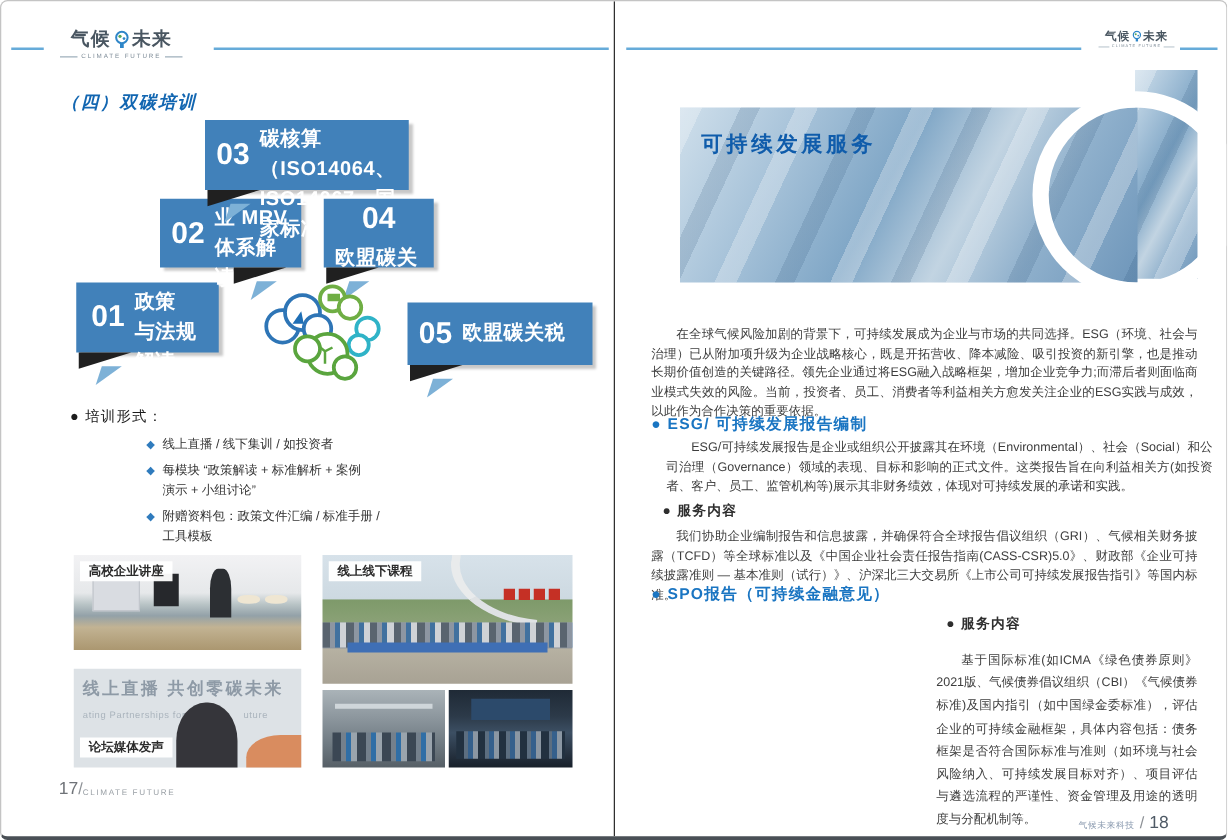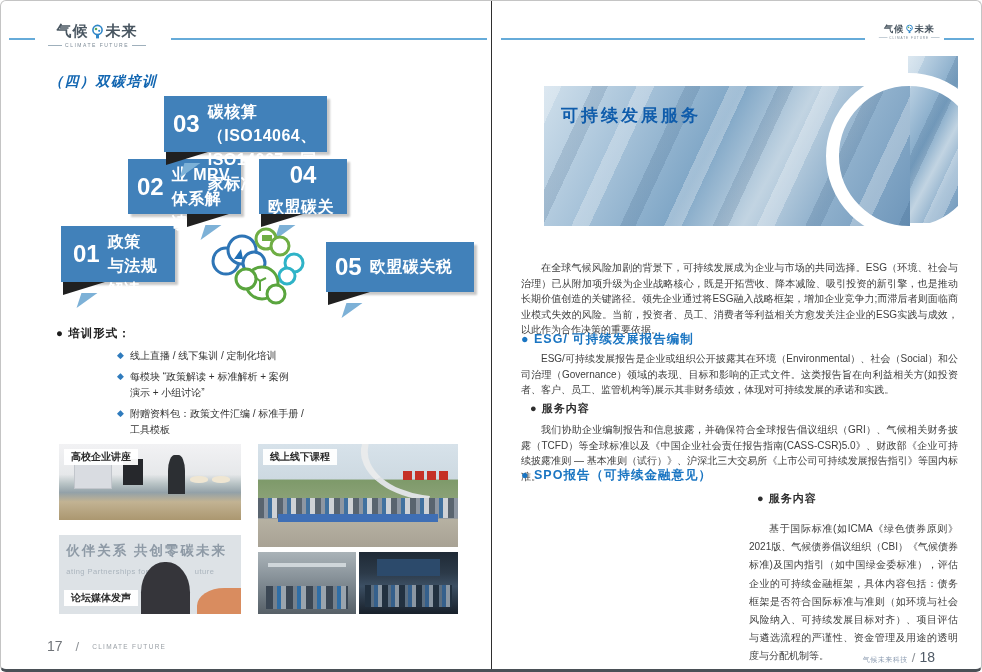--- a/index.html
+++ b/index.html
@@ -35,21 +35,21 @@
   .bubble.tm::after{left:calc(52% + 16px);}
   .bnum{font-size:24px;font-weight:bold;line-height:1;}
   .btxt{font-size:16px;font-weight:bold;line-height:1.5;white-space:pre-line;letter-spacing:.5px;}
   .b1{left:60px;top:225px;width:114px;height:56px;padding-left:12px;}
   .b2{left:127px;top:158px;width:113px;height:55px;}
   .b3{left:163px;top:95px;width:163px;height:56px;}
   .b4{left:258px;top:158px;width:88px;height:55px;flex-direction:column;}
   .b5{left:325px;top:229px;width:148px;height:50px;margin-top:12px;}
   .brain{position:absolute;left:203px;top:220px;}
 
-  .train-head{position:absolute;left:55px;top:325px;font-size:11.5px;font-weight:bold;color:#1c1c1c;letter-spacing:1px;text-align:center;}
+  .train-head{position:absolute;left:55px;top:325px;font-size:11.5px;font-weight:normal;color:#1c1c1c;letter-spacing:1px;text-align:center;}
   .train-list{position:absolute;left:116px;top:347px;width:250px;}
   .titem{display:flex;gap:6px;margin-bottom:5px;}
   .dm{color:#2f7bbd;font-size:9px;line-height:1.7;}
   .ttxt{font-size:10px;color:#323232;line-height:1.6;white-space:pre-line;}
 
   .photo{position:absolute;overflow:hidden;background:#cfd3d6;}
   .pcap{position:absolute;top:5px;left:5px;background:rgba(255,255,255,.95);padding:1px 7px;
         font-size:10px;font-weight:bold;color:#2b2b2b;z-index:3;white-space:nowrap;}
   .pA{left:58px;top:443px;width:182px;height:76px;
       background:linear-gradient(180deg,#f2f2f4 0%,#e6e8ea 40%,#b9c4c6 52%,#93a1a8 64%,#c2b393 76%,#ab9770 100%);}
@@ -77,42 +77,42 @@
       background:linear-gradient(180deg,#aab3b8 0%,#8d979e 35%,#6f7a82 70%,#565f66 100%);}
   .pD .pipe{position:absolute;left:10%;top:18%;width:80%;height:4px;background:#cfd6da;}
   .pD .workers{position:absolute;left:8%;bottom:8%;width:84%;height:38%;
       background:repeating-linear-gradient(90deg,#3b4754 0 7px,#74808c 7px 11px,#2f6ea6 11px 15px,#9aa4ad 15px 20px);}
   .pE{left:358px;top:551px;width:99px;height:62px;
       background:linear-gradient(180deg,#1f2a36 0%,#2c3a49 34%,#3c4f63 55%,#18202a 100%);}
   .pE .glow{position:absolute;left:18%;top:12%;width:64%;height:26%;background:#2c4a6b;}
   .pE .crowd{position:absolute;left:6%;bottom:12%;width:88%;height:34%;
       background:repeating-linear-gradient(90deg,#223140 0 6px,#5c6e80 6px 9px,#35608c 9px 13px,#8b97a3 13px 17px);}
 
-  .lfoot{position:absolute;left:46px;top:621px;display:flex;align-items:center;gap:13px;margin-top:16px;}
+  .lfoot{position:absolute;left:46px;top:621px;display:flex;align-items:flex-end;gap:0;}
   .lfoot .pgno{font-size:14px;color:#6f7378;}
   .lfoot .slash{font-size:13px;color:#8d9196;}
   .lfoot .brand{font-size:6.5px;color:#9aa0a6;letter-spacing:1.3px;}
 
   
   .banner{position:absolute;left:52px;top:55px;width:414px;height:170px;}
   .fabric{background:
       repeating-linear-gradient(115deg,rgba(255,255,255,.28) 0 16px,rgba(255,255,255,0) 16px 44px,rgba(25,65,105,.14) 44px 58px,rgba(255,255,255,0) 58px 84px),
       linear-gradient(118deg,#cfdfeb 0%,#a9c4da 22%,#7fa6c6 45%,#c2d4e2 62%,#8fb0cc 78%,#6e96ba 100%);}
   .bn-strip{position:absolute;right:0;top:0;width:50px;height:167px;}
   .bn-main{position:absolute;left:0;top:30px;width:366px;height:140px;}
   .bn-ring{position:absolute;left:282px;top:17px;width:140px;height:140px;border:13px solid #fff;border-radius:50%;}
   .bn-title{position:absolute;left:17px;top:48px;font-size:17px;font-weight:bold;color:#0f5cab;letter-spacing:3px;}
 
   .r-title{position:absolute;left:29px;top:236px;margin:0;font-size:13.5px;font-weight:bold;color:#1266b1;letter-spacing:2px;}
   .para{position:absolute;left:29px;width:437px;margin:0;font-size:10px;color:#3d3d3d;
         line-height:1.56;text-align:justify;text-indent:2em;}
   .p-intro{top:259px;}
   .h-blue{position:absolute;left:29px;margin:0;font-size:12.5px;font-weight:bold;color:#1a75c2;letter-spacing:1px;}
   .h-esg{top:330px;}
-  .p-esg{top:350px;}
+  .p-esg{top:350px;margin-left:12px;}
   .h-dark{position:absolute;left:38px;margin:0;font-size:11px;font-weight:bold;color:#2e2e2e;letter-spacing:1px;}
   .h-svc1{top:400px;}
   .p-svc1{top:421px;}
   .h-spo{top:466px;}
   .col{position:absolute;top:488px;width:209px;}
   .col-l{left:29px;}
   .col-r{left:257px;}
   .col p{margin:0;font-size:10px;color:#3d3d3d;line-height:1.82;text-align:justify;text-indent:2em;}
   .col .lead{font-weight:bold;}
   .col-r .h-svc2{position:static;margin:2px 0 0 8px;font-size:11px;font-weight:bold;color:#2e2e2e;letter-spacing:1px;}
@@ -196,21 +196,21 @@
       </g>
       <path d="M30 38 l7 -10 l2 10 z" fill="#1e6eb5"></path>
       <rect x="58" y="14" width="10" height="6" fill="#6fae44"></rect>
       <path d="M56 60 v10 M51 56 l5 4 l6 -3" stroke="#5aa53e" stroke-width="2" fill="none"></path>
     </svg>
 
     <div class="train-head">● 培训形式：</div>
     <div class="train-list">
       <div class="titem">
         <span class="dm">◆</span>
-        <span class="ttxt">线上直播 / 线下集训 / 定制化培训</span>
+        <span class="ttxt">线上直播 / 线下集训 / 如投资者</span>
       </div>
       <div class="titem">
         <span class="dm">◆</span>
         <span class="ttxt">每模块 “政策解读 + 标准解析 + 案例
 演示 + 小组讨论”</span>
       </div>
       <div class="titem">
         <span class="dm">◆</span>
         <span class="ttxt">附赠资料包：政策文件汇编 / 标准手册 /
 工具模板</span>
@@ -231,21 +231,21 @@
     </div>
     <div class="photo pA">
       <span class="pcap">高校企业讲座</span>
       <div class="screen"></div>
       <div class="monitor"></div>
       <div class="person"></div>
       <div class="stool" style="left:72%;"></div>
       <div class="stool" style="left:84%;"></div>
     </div>
     <div class="photo pC">
-      <span class="cn">伙伴关系 共创零碳未来</span>
+      <span class="cn">线上直播 共创零碳未来</span>
       <span class="en"><span>ating Partnerships for a Ne</span>&nbsp;&nbsp;&nbsp;&nbsp;&nbsp;&nbsp;&nbsp;&nbsp;&nbsp;&nbsp;<span>uture</span></span>
       <div class="head"></div>
       <div class="sofa"></div>
       <span class="pcap">论坛媒体发声</span>
     </div>
     <div class="photo pD">
       <div class="pipe"></div>
       <div class="workers"></div>
     </div>
     <div class="photo pE">

